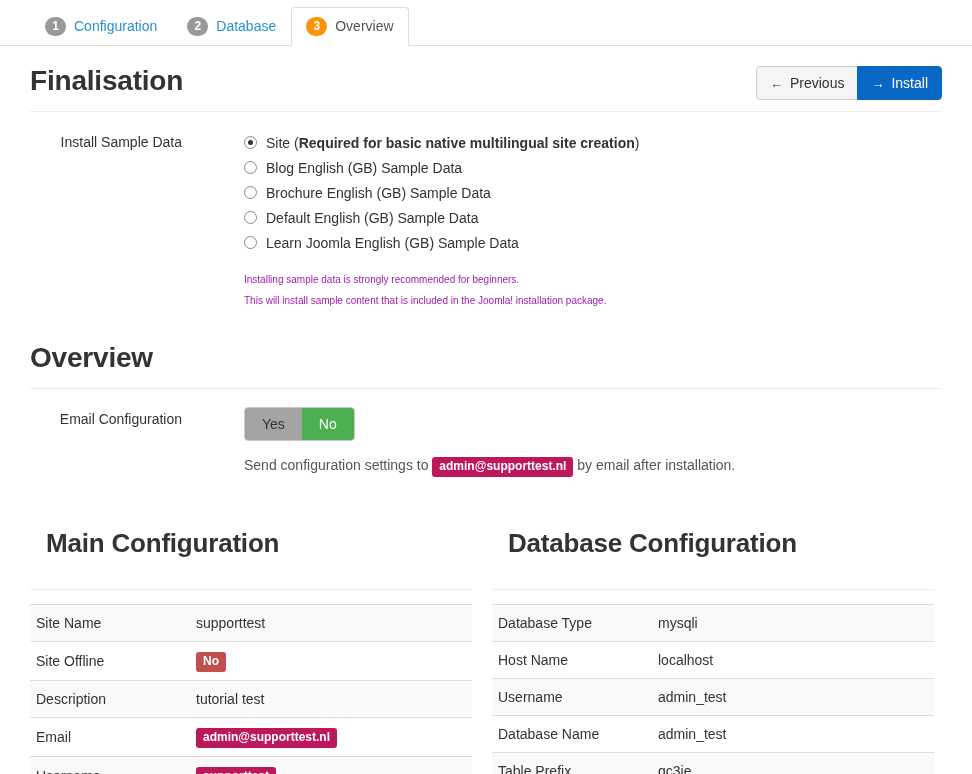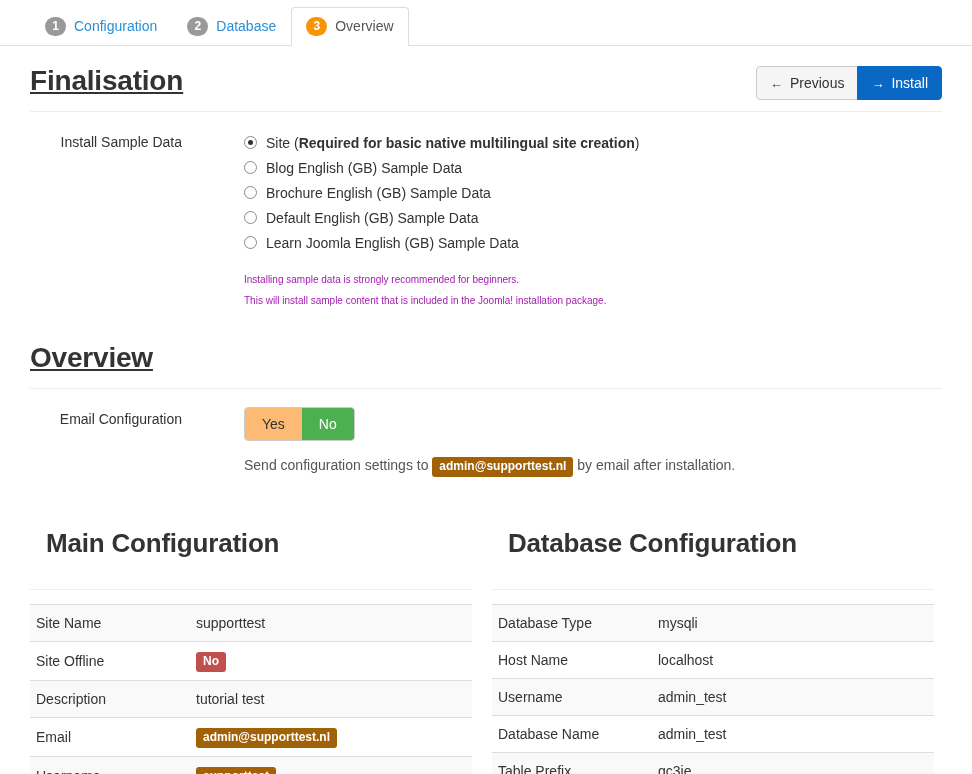--- a/index.html
+++ b/index.html
@@ -70,21 +70,20 @@
     padding-top: 18px;
   }
   h1.title {
     font-size: 28px;
     font-weight: bold;
     color: #333333;
     margin: 0;
     padding: 0 0 13px 0;
     line-height: 34px;
     letter-spacing: -0.2px;
-    text-decoration: underline;
   }
   .rule {
     border: 0;
     border-top: 1px solid #eeeeee;
     margin: 0;
   }
 
   .head-btns {
     position: absolute;
     right: 0;
@@ -175,21 +174,21 @@
   .btn-group-toggle {
     display: inline-flex;
     border: 1px solid #cccccc;
     border-radius: 4px;
     overflow: hidden;
   }
   .toggle-btn {
     font-size: 14px;
     line-height: 20px;
     padding: 6px 17px;
-    background: #fdba74;
+    background: #a3a3a3;
     color: #333333;
     cursor: pointer;
     border: none;
     font-family: "Liberation Sans", sans-serif;
   }
   .toggle-btn.active-green {
     background: #4caf50;
     color: #ffffff;
   }
 
@@ -204,21 +203,21 @@
   .tag {
     display: inline-block;
     padding: 2px 7px 3px 7px;
     border-radius: 3px;
     font-size: 12px;
     font-weight: bold;
     line-height: 15px;
     color: #ffffff;
     vertical-align: baseline;
   }
-  .tag-grey { background: #a16207; }
+  .tag-grey { background: #be185d; }
   .tag-red { background: #c0504d; }
   .tag-green { background: #3d8b40; }
 
   
   .cols {
     display: flex;
     gap: 20px;
     margin-top: 34px;
   }
   .col { width: 442px; flex: 0 0 442px; }

